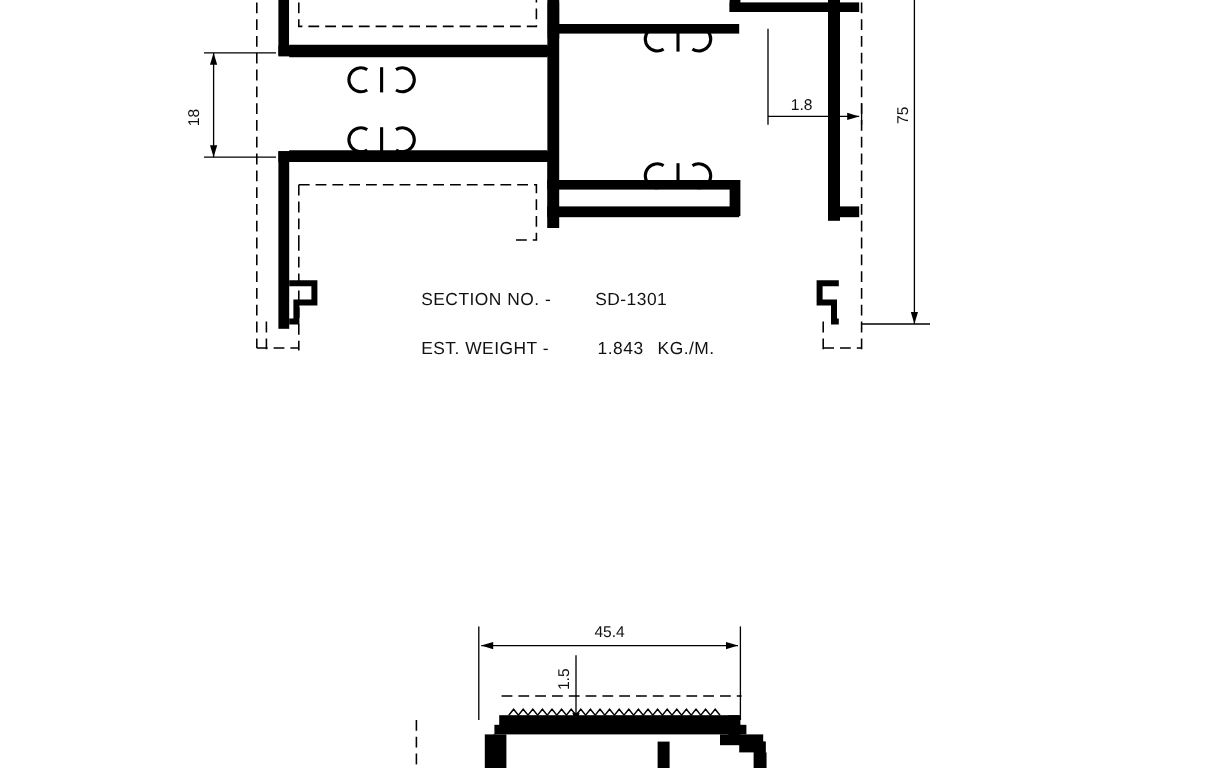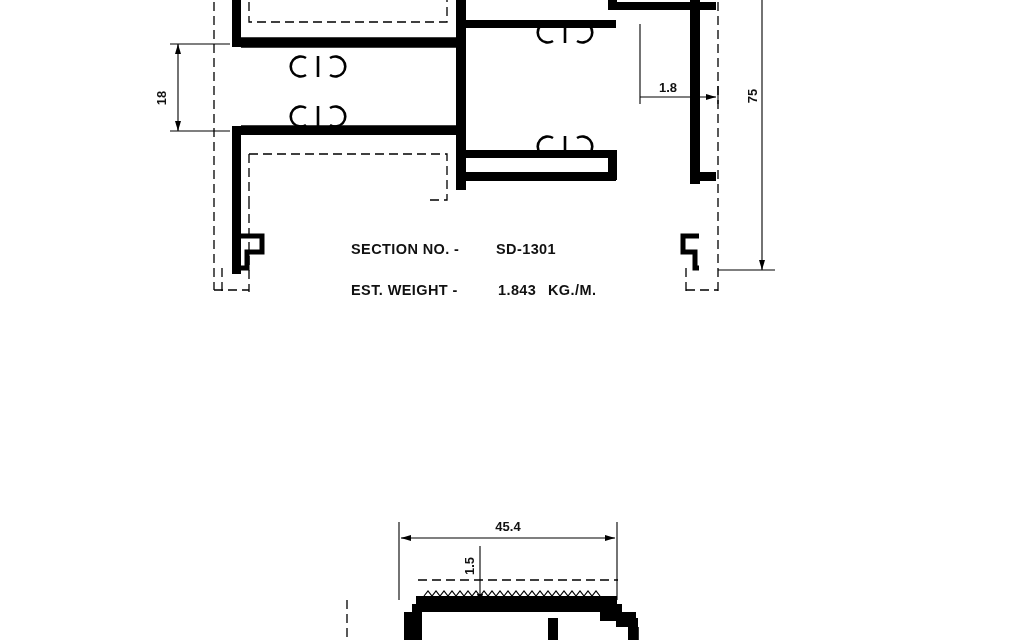--- a/index.html
+++ b/index.html
@@ -13,21 +13,20 @@
     overflow: hidden;
     font-family: "Liberation Sans", sans-serif;
     color: #000000;
     position: relative;
   }
   #sheet {
     position: absolute;
     left: 0; top: 0;
     width: 1024px;
     height: 640px;
-    font-weight: bold;
   }
   svg { display: block; }
 
   .dim-text {
     font-family: "Liberation Sans", sans-serif;
     font-size: 13px;
     fill: #111111;
   }
   .label-text {
     font-family: "Liberation Sans", sans-serif;

